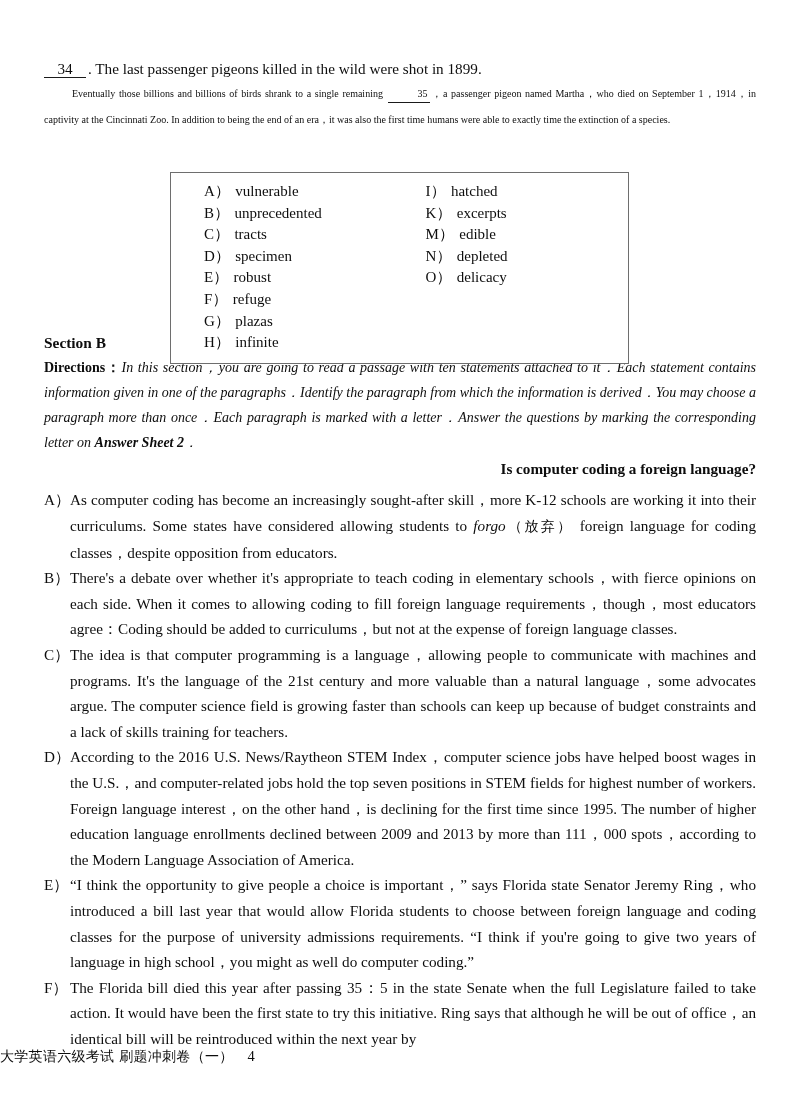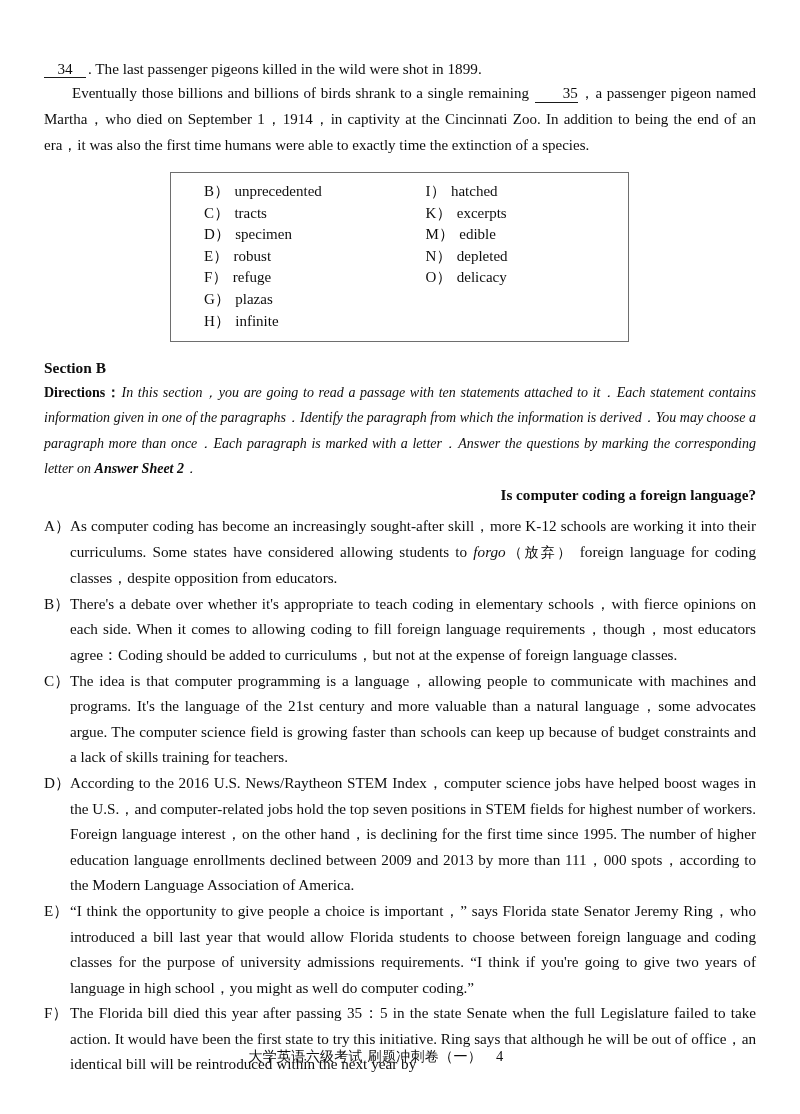--- a/index.html
+++ b/index.html
@@ -32,21 +32,21 @@
 
   
   .cloze-line {
     font-size: 15.2px;
     line-height: 25.4px;
     text-align: justify;
     text-justify: inter-word;
     margin: 0;
   }
   .cloze-para {
-    font-size: 15px;
+    font-size: 10px;
     line-height: 25.6px;
     text-align: justify;
     text-justify: inter-word;
     margin: 0;
     text-indent: 28px;
   }
   .blank {
     display: inline-block;
     min-width: 42px;
     text-align: center;
@@ -147,21 +147,21 @@
   .para-body { display: block; }
   .para-body .it { font-style: italic; }
   .cn { font-family: "DejaVu Sans", sans-serif; font-size: 14px; }
 
   
   .footer {
     position: absolute;
     left: 0;
     top: 1046px;
     width: 752px;
-    text-align: center;
+    text-align: left;
     font-size: 14.5px;
     line-height: 20px;
     letter-spacing: 0.3px;
   }
   .footer .f-cn {
     font-family: "DejaVu Sans", sans-serif;
     font-size: 14px;
   }
   .footer .f-num {
     margin-left: 14px;
@@ -178,20 +178,21 @@
 
     <p class="cloze-line">
       <span class="blank-lead">34</span><span>. The last passenger pigeons killed in the wild were shot in 1899.</span>
     </p>
 
     <p class="cloze-para"><span>Eventually those billions and billions of birds shrank to a single remaining </span><span class="blank">35</span><span>，a passenger pigeon named Martha，who died on September 1，1914，in captivity at the Cincinnati Zoo. In addition to being the end of an era，it was also the first time humans were able to exactly time the extinction of a species.</span></p>
 
     <div class="wordbank">
       <div class="wb-cols">
         <div class="wb-col left">
+          <div class="wb-item"><span class="wb-key">A）</span><span class="wb-word">vulnerable</span></div>
           <div class="wb-item"><span class="wb-key">B）</span><span class="wb-word">unprecedented</span></div>
           <div class="wb-item"><span class="wb-key">C）</span><span class="wb-word">tracts</span></div>
           <div class="wb-item"><span class="wb-key">D）</span><span class="wb-word">specimen</span></div>
           <div class="wb-item"><span class="wb-key">E）</span><span class="wb-word">robust</span></div>
           <div class="wb-item"><span class="wb-key">F）</span><span class="wb-word">refuge</span></div>
           <div class="wb-item"><span class="wb-key">G）</span><span class="wb-word">plazas</span></div>
           <div class="wb-item"><span class="wb-key">H）</span><span class="wb-word">infinite</span></div>
         </div>
         <div class="wb-col right">
           <div class="wb-item"><span class="wb-key">I）</span><span class="wb-word">hatched</span></div>

